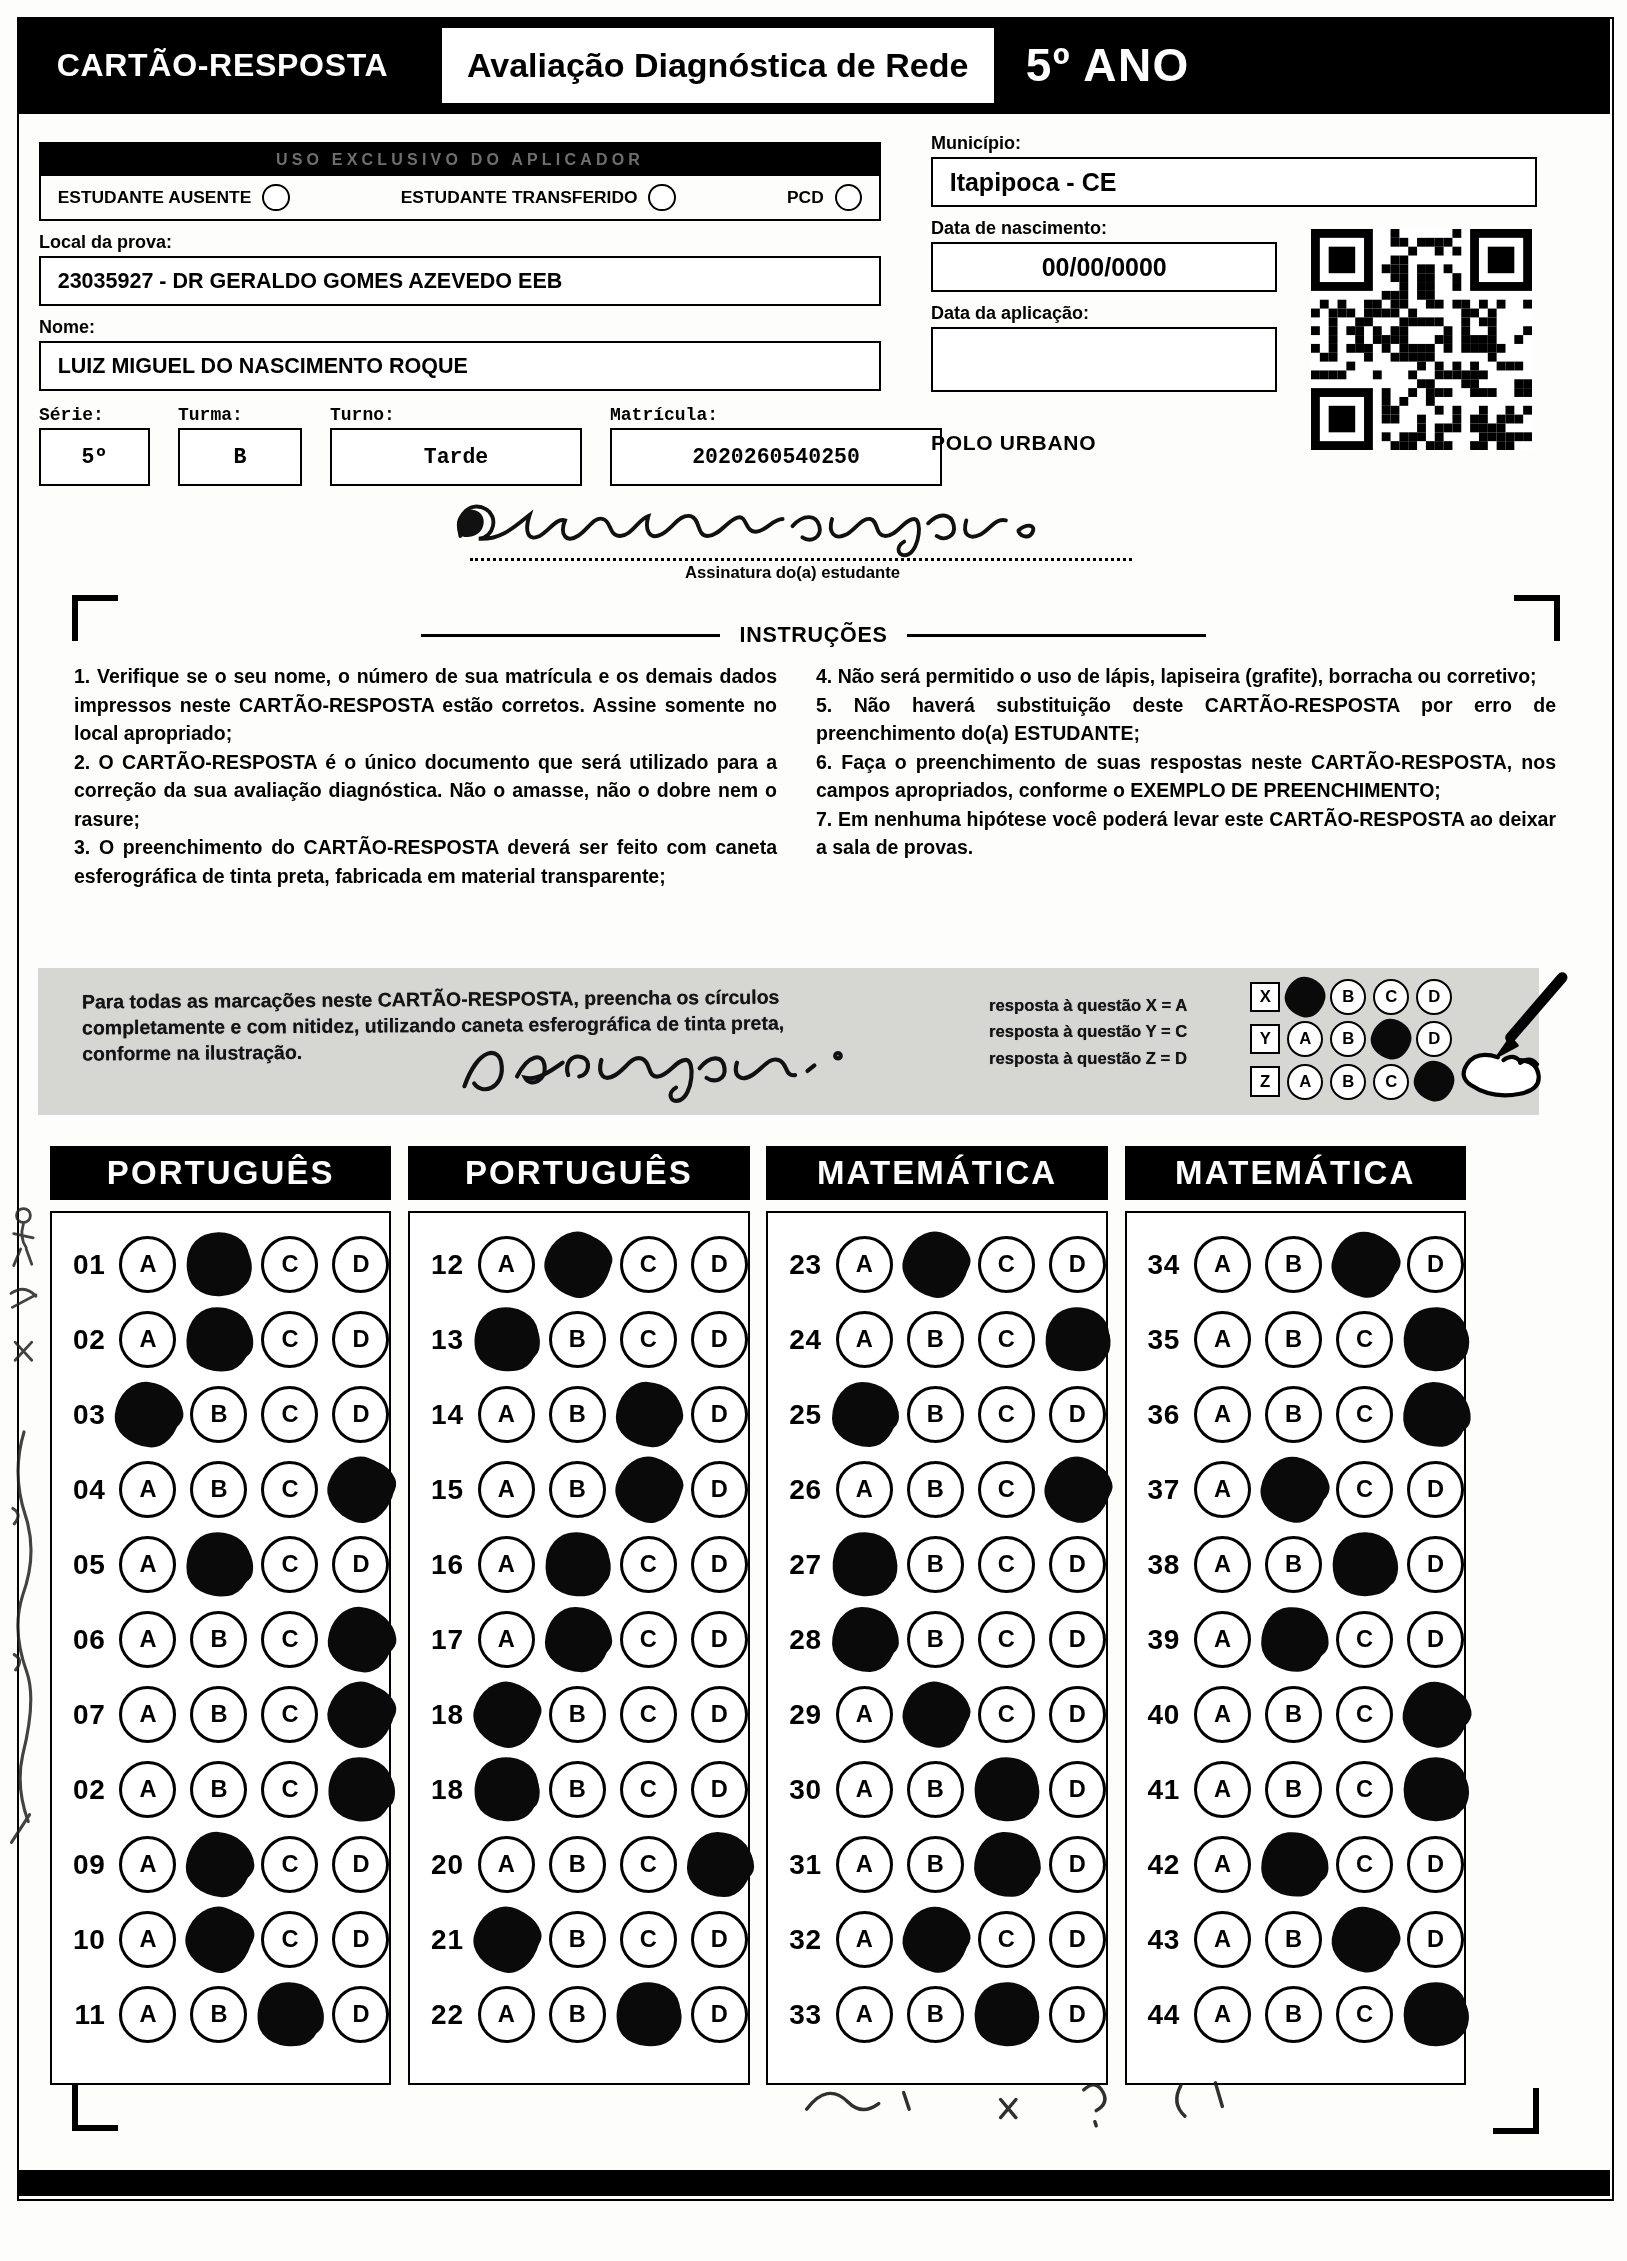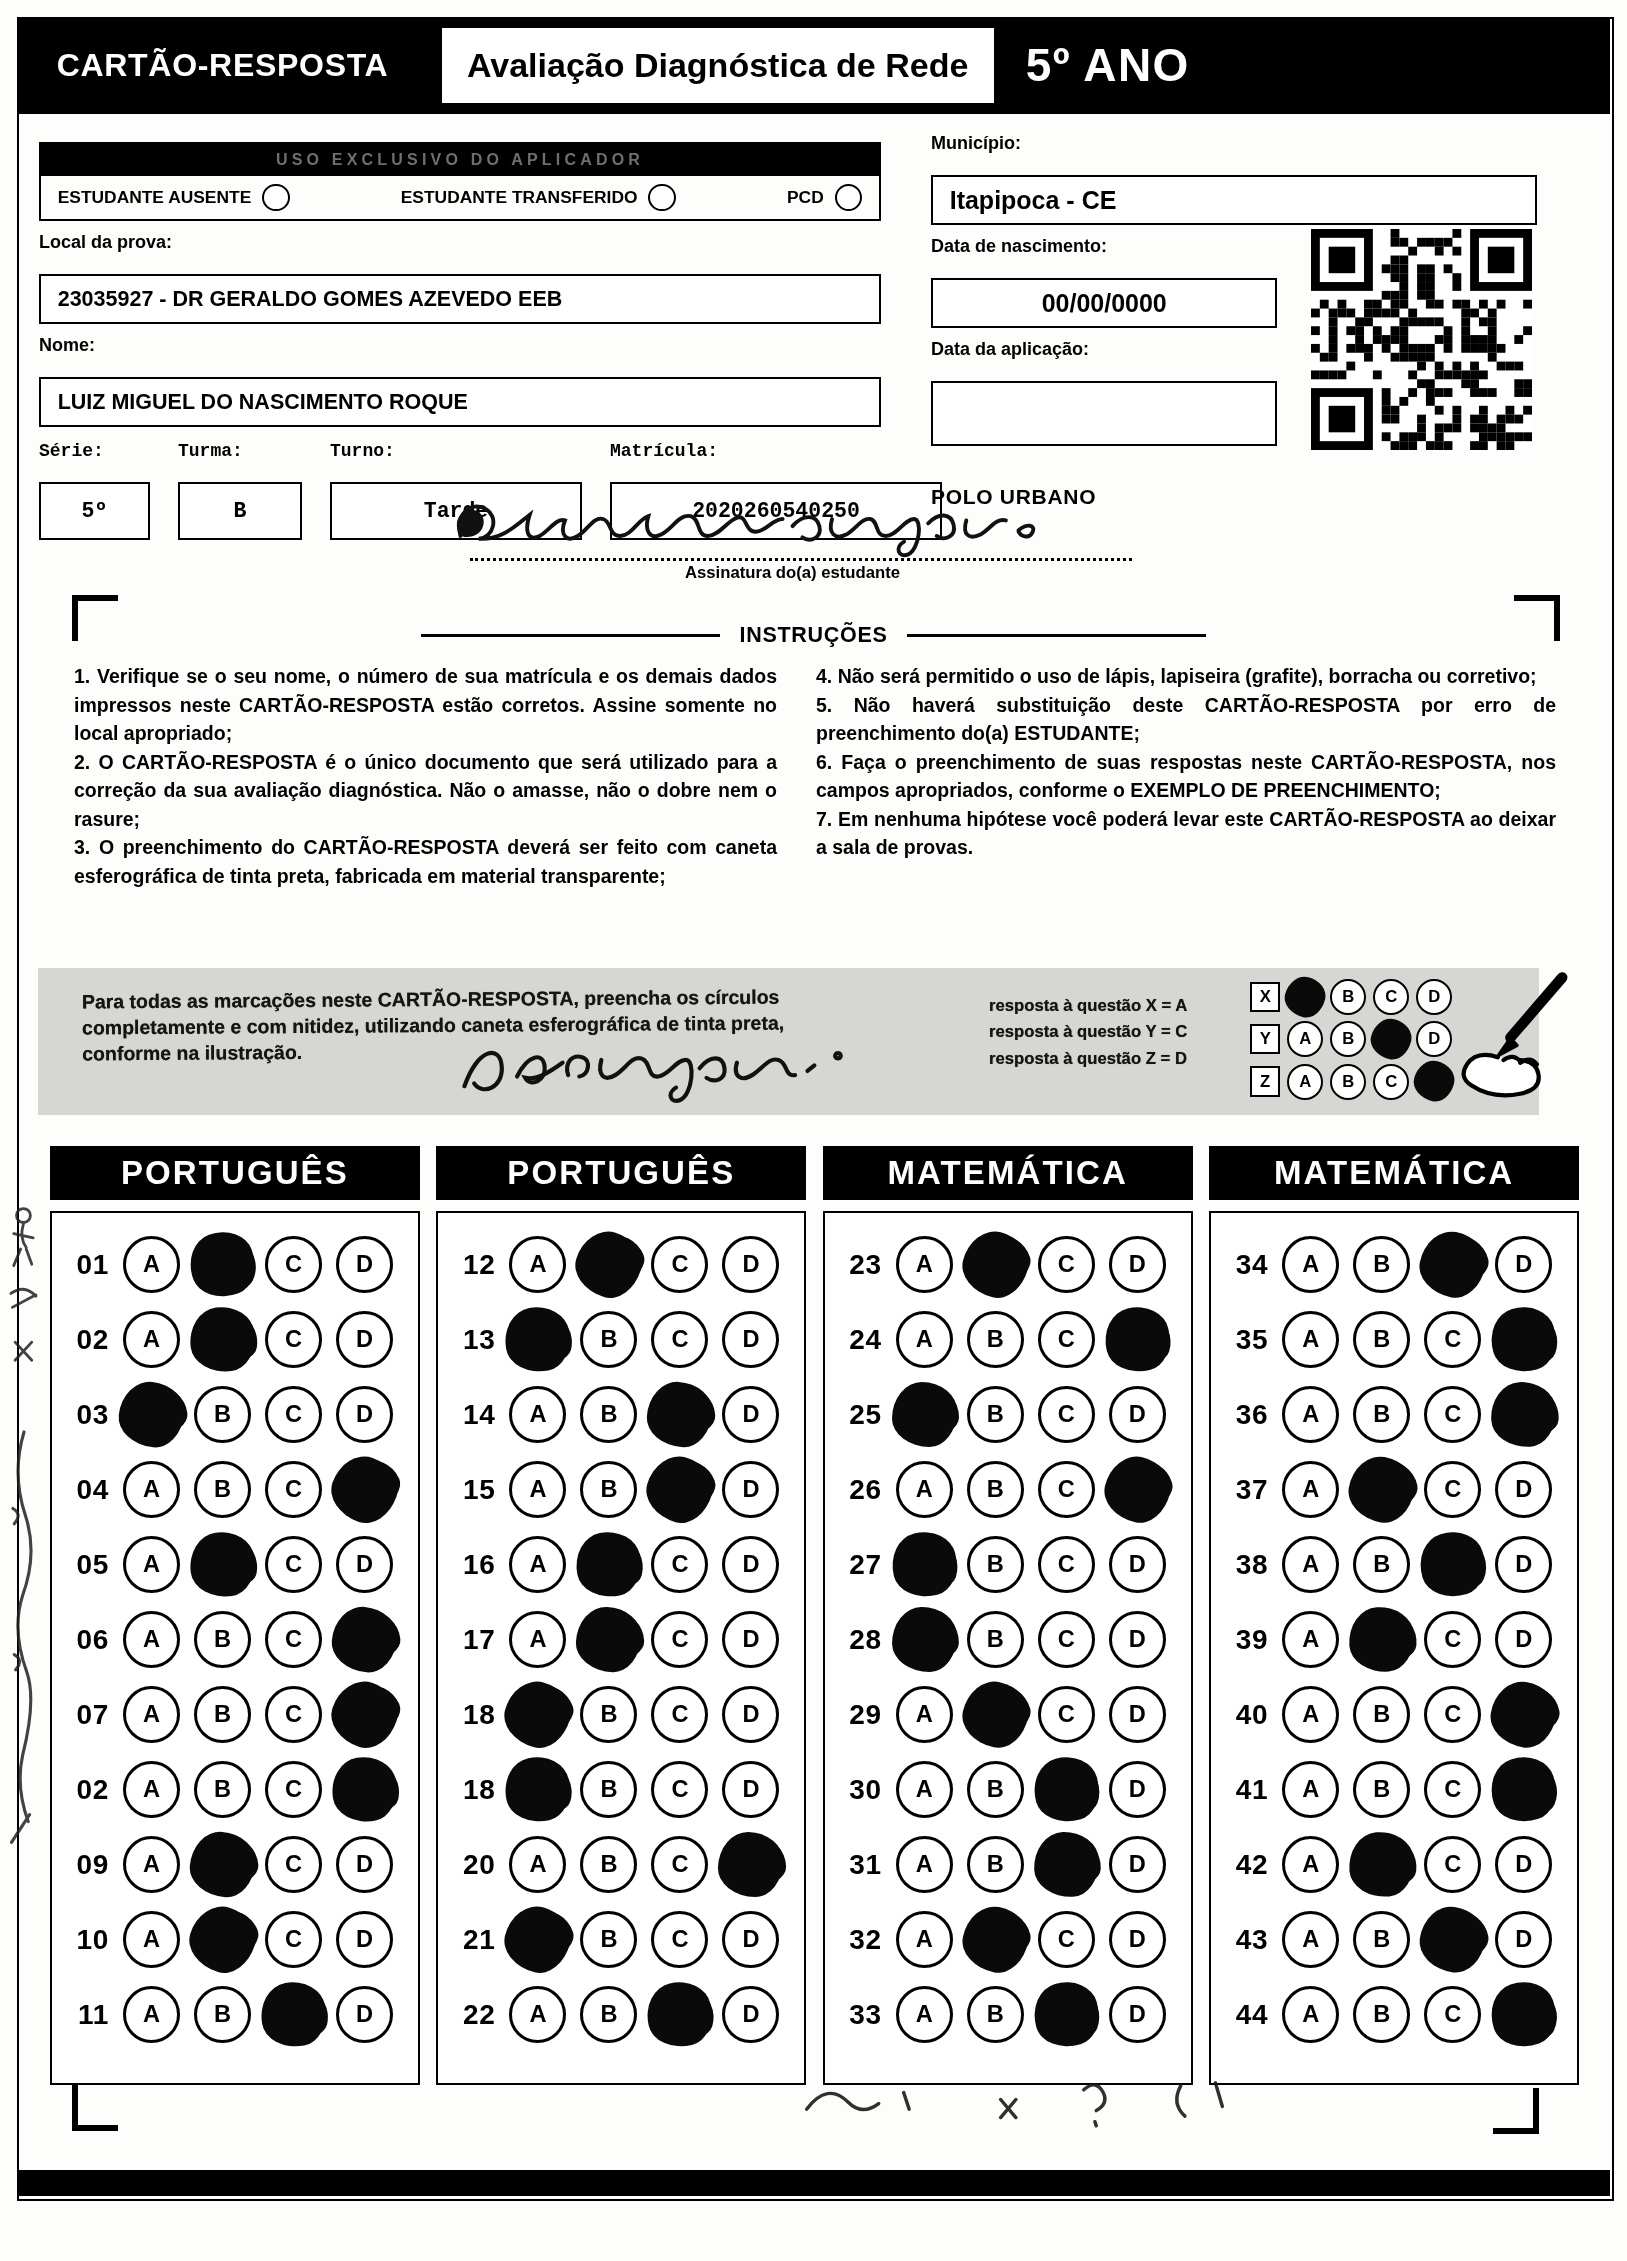--- a/index.html
+++ b/index.html
@@ -14,21 +14,21 @@
   .banner-right{position:absolute;left:1009px;top:0;height:97px;display:flex;align-items:center;color:#fff;font-size:46px;font-weight:bold;letter-spacing:1.4px;}
 
   
   .form-left{position:absolute;left:39px;top:142px;width:842px;}
   .aplicador-box{border:2.1px solid #000;}
   .aplicador-bar{height:32px;background:#000;color:#6f6f6f;display:flex;align-items:center;justify-content:center;font-size:16px;font-weight:bold;letter-spacing:4.2px;}
   .aplicador-row{height:43px;display:flex;align-items:center;justify-content:space-between;padding:0 16.7px;}
   .cb-item{display:flex;align-items:center;gap:11px;font-size:17.4px;font-weight:bold;}
   .cb-circle{width:23.6px;height:23.6px;border:2.8px solid #000;border-radius:50%;background:#fff;}
   .lbl{font-size:18px;font-weight:bold;margin-top:11px;}
-  .field-box{border:2.1px solid #000;height:46px;display:flex;align-items:center;padding:0 16.7px;font-size:21.5px;font-weight:bold;margin-top:21px;background:#fff;}
+  .field-box{border:2.1px solid #000;height:46px;display:flex;align-items:center;padding:0 16.7px;font-size:21.5px;font-weight:bold;margin-top:3px;background:#fff;}
   .small-row{display:flex;gap:28px;margin-top:2.8px;}
   .sf{display:flex;flex-direction:column;font-family:Liberation Mono, monospace;}
   .sf .field-box{justify-content:center;padding:4px 7px;}
   .w-serie{width:93px;} .w-turma{width:106px;} .w-turno{width:234px;} .w-matric{width:314px;}
 
   .form-right{position:absolute;left:931px;top:133px;width:606px;}
   .form-right .field-box{font-size:25px;}
   .box-nasc,.box-aplic{width:309px;}
   .box-nasc{justify-content:center;}
   .box-aplic{height:61px;}
@@ -66,21 +66,21 @@
   .ex-rules{position:absolute;left:951px;top:28px;display:flex;flex-direction:column;gap:6.3px;font-size:16.7px;font-weight:bold;color:#141414;text-shadow:0 0 0.7px #444;}
   .ex-grid{position:absolute;left:1212px;top:11px;}
   .ex-row{display:flex;align-items:center;gap:7px;margin-bottom:6.3px;}
   .ex-rowlabel{width:26.4px;height:26.4px;border:2.1px solid #000;background:#fff;display:flex;align-items:center;justify-content:center;font-size:16.7px;font-weight:bold;}
   .mini-bubble{position:relative;width:32px;height:32px;border:2.1px solid #000;border-radius:50%;background:#fff;display:flex;align-items:center;justify-content:center;font-size:16.7px;font-weight:bold;}
   .mini-bubble.filled{color:transparent;}
   .mini-bubble.filled::before{content:"";position:absolute;inset:-4.2px;background:#0a0a0a;border-radius:46% 54% 42% 58% / 56% 44% 56% 44%;transform:rotate(14deg);}
   .ex-hand{position:absolute;left:1387px;top:1.4px;width:147px;height:143px;}
 
   
-  .answers{position:absolute;left:50px;top:1146px;width:1529px;display:flex;gap:16.7px;}
+  .answers{position:absolute;left:50px;top:1146px;width:1416px;display:flex;gap:16.7px;}
   .ans-col{flex:1;min-width:0;}
   .ans-header{height:54px;background:#000;color:#fff;display:flex;align-items:center;justify-content:center;font-size:33px;font-weight:bold;letter-spacing:2.1px;}
   .ans-box{margin-top:11px;border:2.8px solid #000;height:856px;padding:14px 0 0 11px;background:#fff;}
   .q-row{display:flex;align-items:center;height:75px;gap:14px;}
   .q-num{width:46px;text-align:right;font-size:28px;font-weight:bold;letter-spacing:0.7px;}
   .bubble{position:relative;width:51px;height:51px;border:3.1px solid #000;border-radius:50%;background:#fff;display:inline-flex;align-items:center;justify-content:center;font-size:23.6px;font-weight:bold;flex:0 0 auto;}
   .bubble.filled{color:transparent;}
   .bubble.filled::before{content:"";position:absolute;inset:-7px;background:#0a0a0a;border-radius:46% 54% 42% 58% / 56% 44% 56% 44%;transform:rotate(var(--rot,12deg));}
   .bubble.filled::after{content:"";position:absolute;inset:-1.4px -9px 3.5px -3.5px;background:#0a0a0a;border-radius:58% 42% 52% 48% / 48% 60% 40% 52%;transform:rotate(calc(var(--rot,12deg) * -1.3));}
 

